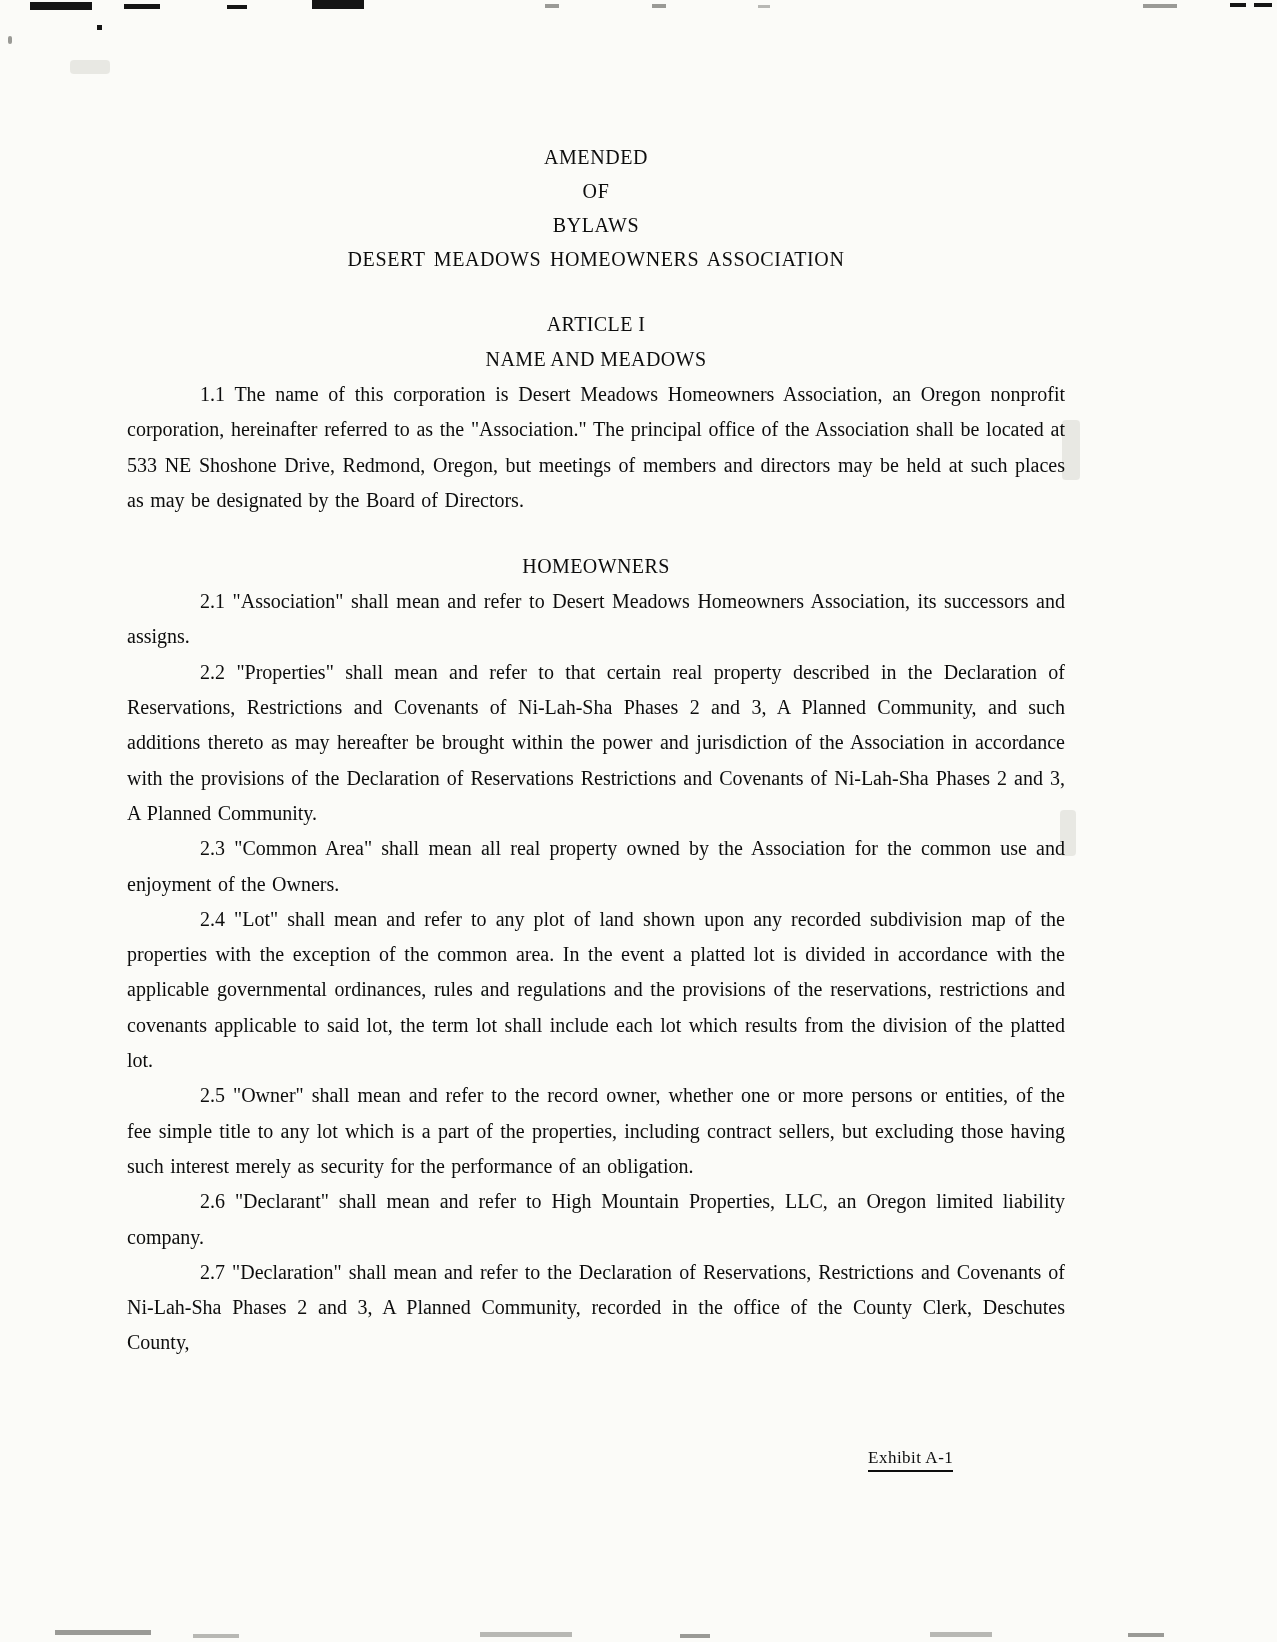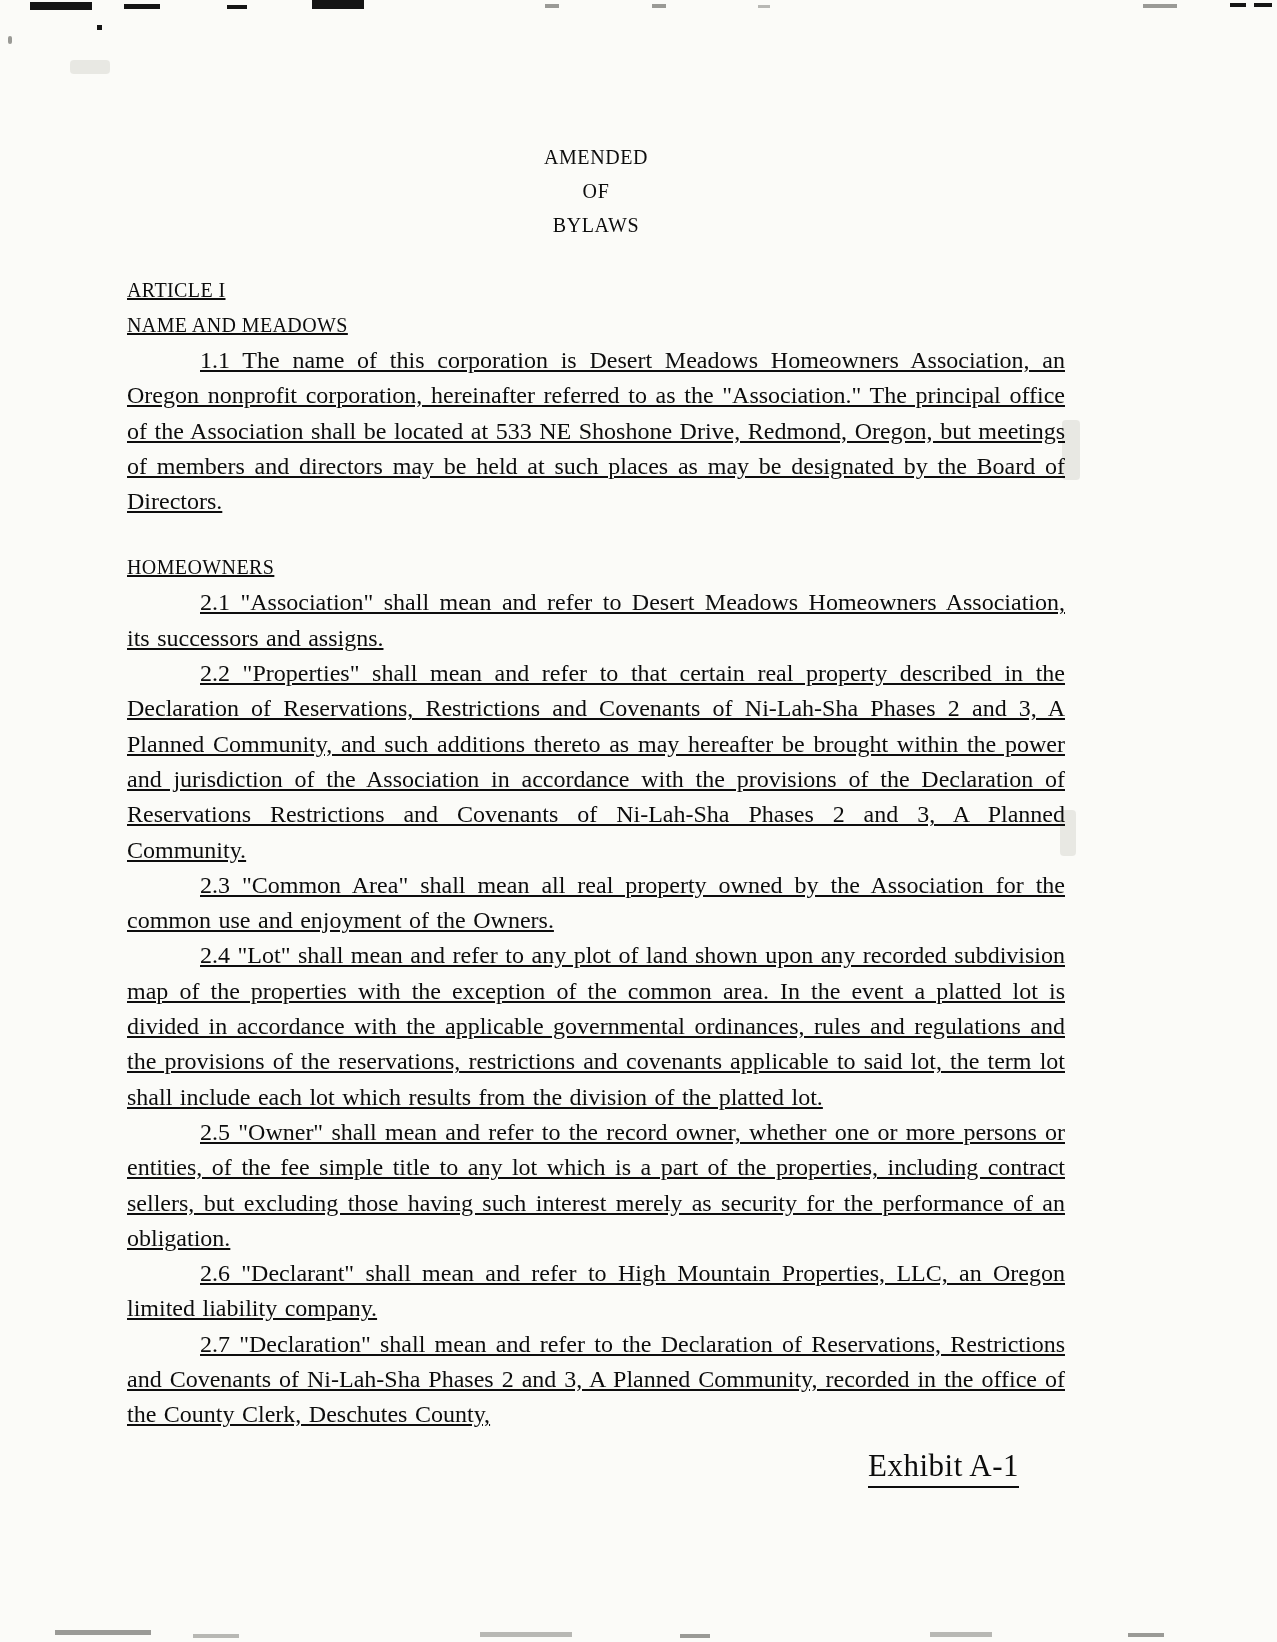--- a/index.html
+++ b/index.html
@@ -20,39 +20,37 @@
   .title-block { margin-bottom: 8px; }
   .title-line {
     text-align: center;
     font-size: 20px;
     line-height: 34px;
     letter-spacing: 0.6px;
     word-spacing: 3px;
   }
   .article { margin-top: 31px; }
   .article-heading, .article-subheading {
-    text-align: left;
+    text-align: center;
     font-size: 20px;
     line-height: 35px;
     letter-spacing: 0.4px;
-    text-decoration: underline;
   }
   p.body-para {
-    font-size: 24px;
+    font-size: 20px;
     line-height: 35.3px;
     text-align: justify;
     text-indent: 73px;
     word-spacing: 1.5px;
-    text-decoration: underline;
   }
   .exhibit {
     position: absolute;
     left: 868px;
     top: 1448px;
-    font-size: 31px;
+    font-size: 17px;
     letter-spacing: 0.5px;
     border-bottom: 2px solid #0d0d0d;
     padding-bottom: 2px;
   }
   .artifact { position: absolute; background: #151515; }
   .artifact.gray { background: #9a9a96; }
   .artifact.light { background: #b8b8b4; }
   .smudge { position: absolute; background: #d8d8d2; opacity: 0.55; border-radius: 4px; }
 </style>
 </head>
@@ -82,20 +80,21 @@
 <div class="artifact gray" style="left:680px; top:1634px; width:30px; height:4px;"></div>
 <div class="artifact light" style="left:930px; top:1632px; width:62px; height:5px;"></div>
 <div class="artifact gray" style="left:1128px; top:1633px; width:36px; height:4px;"></div>
 
 <div class="page-content">
 
   <div class="title-block">
     <div class="title-line">AMENDED</div>
     <div class="title-line">OF</div>
     <div class="title-line">BYLAWS</div>
+    <div class="title-line">DESERT MEADOWS HOMEOWNERS ASSOCIATION</div>
   </div>
 
   <div class="article">
     <div class="article-heading">ARTICLE I</div>
     <div class="article-subheading">NAME AND MEADOWS</div>
     <p class="body-para">1.1 The name of this corporation is Desert Meadows Homeowners Association, an Oregon nonprofit corporation, hereinafter referred to as the "Association." The principal office of the Association shall be located at 533 NE Shoshone Drive, Redmond, Oregon, but meetings of members and directors may be held at such places as may be designated by the Board of Directors.</p>
   </div>
 
   <div class="article">
     <div class="article-subheading">HOMEOWNERS</div>

